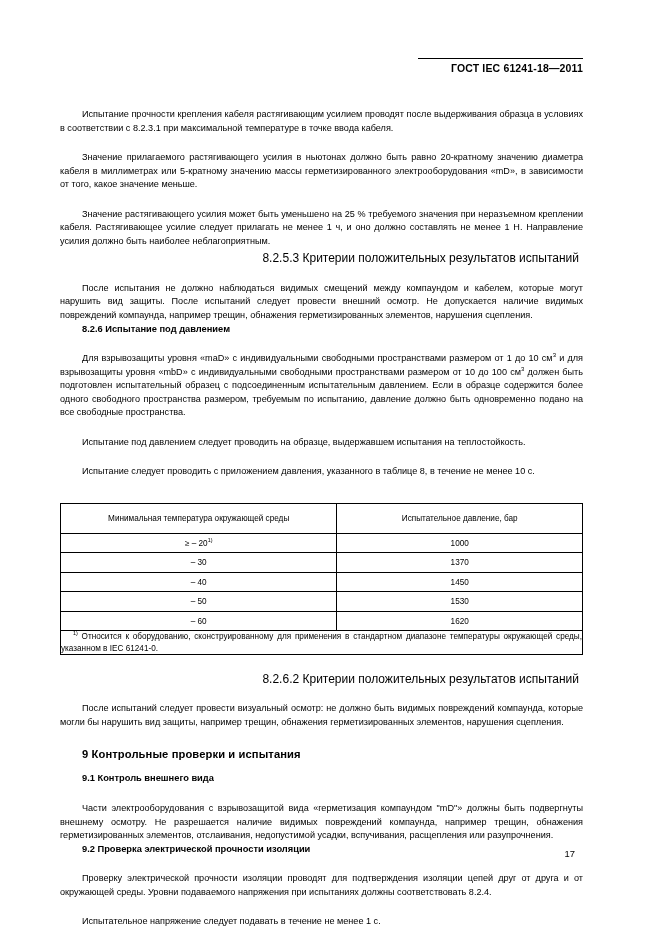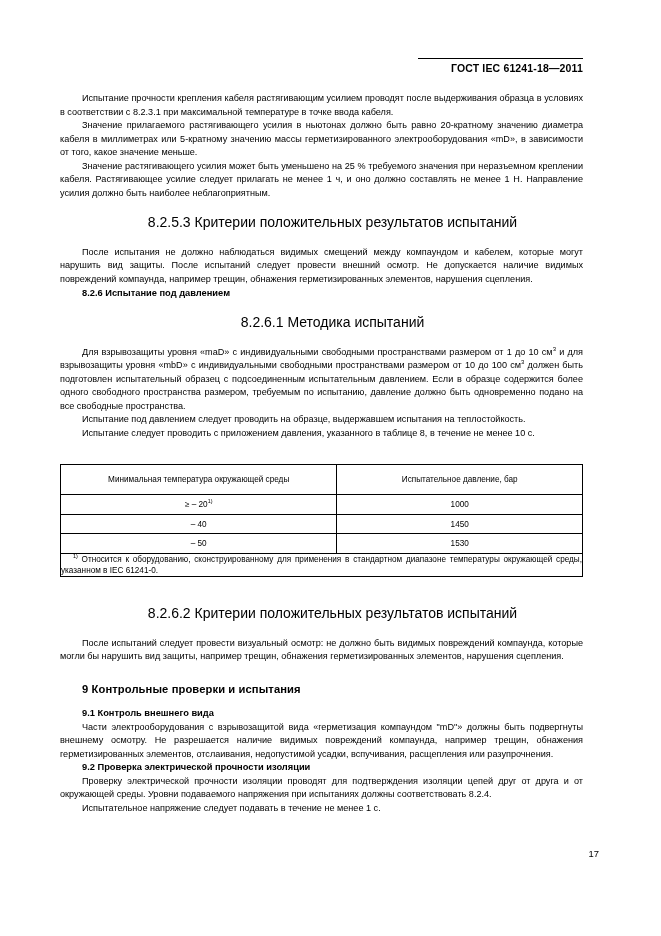--- a/index.html
+++ b/index.html
@@ -43,35 +43,35 @@
 
   
   .content {
     position: absolute;
     left: 60px;
     top: 92px;
     width: 523px;
   }
 
   p.para {
-    margin: 0 0 0 0;
+    margin: 16px 0 0 0;
     font-size: 9.1px;
     line-height: 13.55px;
     text-align: justify;
     text-indent: 22px;
     hyphens: manual;
   }
 
   
   p.clause {
-    margin: 16px;
-    font-size: 14px;
+    margin: 4px;
+    font-size: 12px;
     line-height: 13.55px;
     text-indent: 22px;
-    text-align: center;
+    text-align: right;
   }
   
   p.clause-bold {
     margin: 0;
     font-size: 9.3px;
     line-height: 13.55px;
     font-weight: bold;
     text-indent: 22px;
     text-align: left;
   }
@@ -136,21 +136,21 @@
   }
   td.footnote-cell p {
     margin: 0;
     text-align: justify;
     text-indent: 12px;
   }
 
   
   .page-number {
     position: absolute;
-    left: 556px;
+    left: 532px;
     top: 848px;
     width: 43px;
     text-align: right;
     font-size: 9.4px;
   }
 </style>
 </head>
 <body>
 
 <div class="page">
@@ -167,21 +167,20 @@
     <p class="para">Значение прилагаемого растягивающего усилия в ньютонах должно быть равно 20-кратному значению диаметра кабеля в миллиметрах или 5-кратному значению массы герметизированного электрооборудования «mD», в зависимости от того, какое значение меньше.</p>
 
     <p class="para">Значение растягивающего усилия может быть уменьшено на 25 % требуемого значения при неразъемном креплении кабеля. Растягивающее усилие следует прилагать не менее 1 ч, и оно должно составлять не менее 1 Н. Направление усилия должно быть наиболее неблагоприятным.</p>
 
     <p class="clause">8.2.5.3  Критерии положительных результатов испытаний</p>
 
     <p class="para">После испытания не должно наблюдаться видимых смещений между компаундом и кабелем, которые могут нарушить вид защиты. После испытаний следует провести внешний осмотр. Не допускается наличие видимых повреждений компаунда, например трещин, обнажения герметизированных элементов, нарушения сцепления.</p>
 
     <p class="clause-bold">8.2.6  Испытание под давлением</p>
 
-    <p class="clause">8.2.6.1  Методика испытаний</p>
 
     <p class="para"><span>Для взрывозащиты уровня «maD» с индивидуальными свободными пространствами размером от 1 до 10 см</span><sup>3</sup><span> и для взрывозащиты уровня «mbD» с индивидуальными свободными пространствами размером от 10 до 100 см</span><sup>3</sup><span> должен быть подготовлен испытательный образец с подсоединенным испытательным давлением. Если в образце содержится более одного свободного пространства размером, требуемым по испытанию, давление должно быть одновременно подано на все свободные пространства.</span></p>
 
     <p class="para">Испытание под давлением следует проводить на образце, выдержавшем испытания на теплостойкость.</p>
 
     <p class="para">Испытание следует проводить с приложением давления, указанного в таблице 8, в течение не менее 10 с.</p>
 
     <div class="spacer-18"></div>
 
 
@@ -191,26 +190,34 @@
           <th class="col1">Минимальная температура окружающей среды</th>
           <th class="col2">Испытательное давление, бар</th>
         </tr>
       </thead>
       <tbody>
         <tr>
           <td class="col1"><span>≥ – 20</span><sup>1)</sup></td>
           <td class="col2">1000</td>
         </tr>
         <tr>
+          <td class="col1">– 30</td>
+          <td class="col2">1370</td>
+        </tr>
+        <tr>
           <td class="col1">– 40</td>
           <td class="col2">1450</td>
         </tr>
         <tr>
           <td class="col1">– 50</td>
           <td class="col2">1530</td>
+        </tr>
+        <tr>
+          <td class="col1">– 60</td>
+          <td class="col2">1620</td>
         </tr>
         <tr>
           <td class="footnote-cell" colspan="2">
             <p><sup>1)</sup><span> Относится к оборудованию, сконструированному для применения в стандартном диапазоне температуры окружающей среды, указанном в IEC 61241-0.</span></p>
           </td>
         </tr>
       </tbody>
     </table>
 
     <div class="spacer-14"></div>

